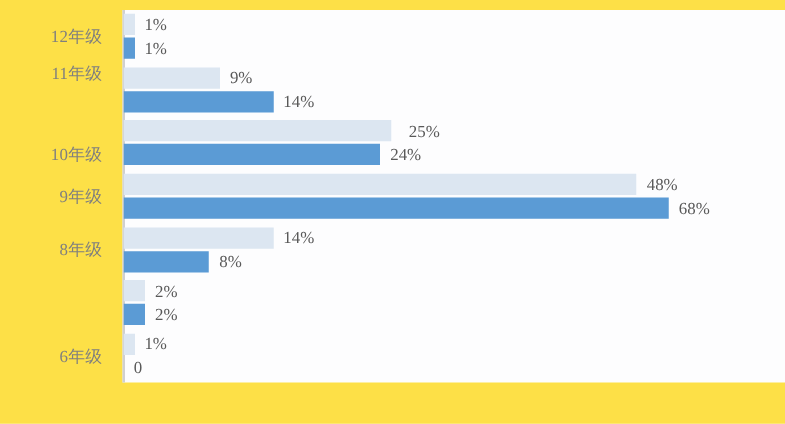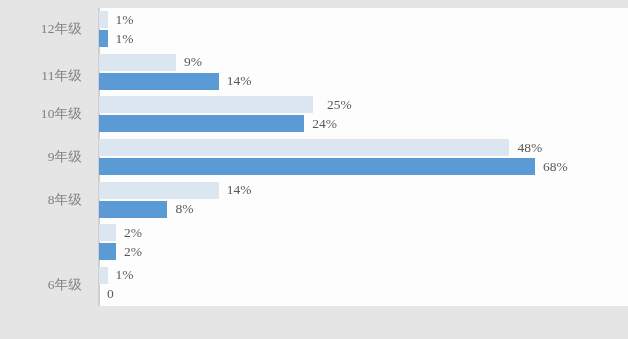--- a/index.html
+++ b/index.html
@@ -11,21 +11,21 @@
     height: 339px;
     background: #ffffff;
     font-family: "Liberation Serif", "DejaVu Serif", serif;
     overflow: hidden;
   }
 
   #chart-root {
     position: relative;
     width: 628px;
     height: 339px;
-    background: #e5e5e5;
+    background: #fde047;
   }
 
   
   .plot-bg {
     position: absolute;
     left: 98px;
     top: 8px;
     width: 530px;
     height: 298px;
     background: #fdfdfe;
@@ -93,22 +93,22 @@
 </head>
 <body>
 
 <div id="chart-root">
 
   <div class="plot-bg"></div>
   <div class="axis-line"></div>
 
   <div class="cat-labels">
       <div class="cat-label" style="top: 21.2857px;">12年级</div>
-      <div class="cat-label" style="top: 68px; padding-left: 39px;">11年级</div>
-      <div class="cat-label" style="top: 106px;">10年级</div>
+      <div class="cat-label" style="top: 51px; padding-left: 39px;">11年级</div>
+      <div class="cat-label" style="top: 116px;">10年级</div>
       <div class="cat-label" style="top: 149px; font-family: Liberation Serif, serif;">9年级</div>
       <div class="cat-label" style="top: 191.571px;">8年级</div>
       <div class="cat-label" style="top: 276.714px;">6年级</div>
     </div>
   <div class="bars-area">
       <div class="bar light" style="top: 3.28571px; width: 8.55px; background: rgb(220, 230, 241);"></div>
       <div class="bar-value" style="top: 11.7857px; left: 16.55px;">1%</div>
       <div class="bar dark" style="top: 22.2857px; width: 8.55px; background: rgb(91, 155, 213);"></div>
       <div class="bar-value" style="top: 30.7857px; left: 16.55px;">1%</div>
       <div class="bar light" style="top: 45.8571px; width: 76.95px; background: rgb(220, 230, 241);"></div>

